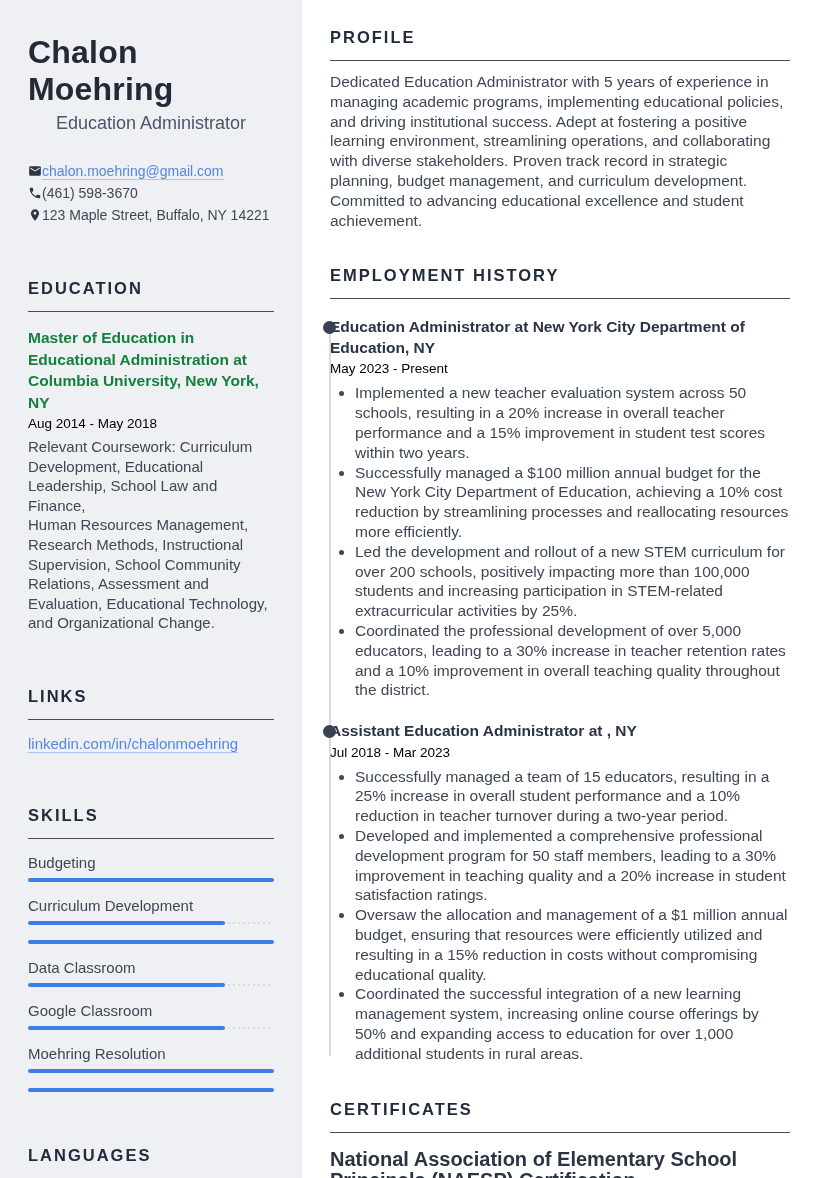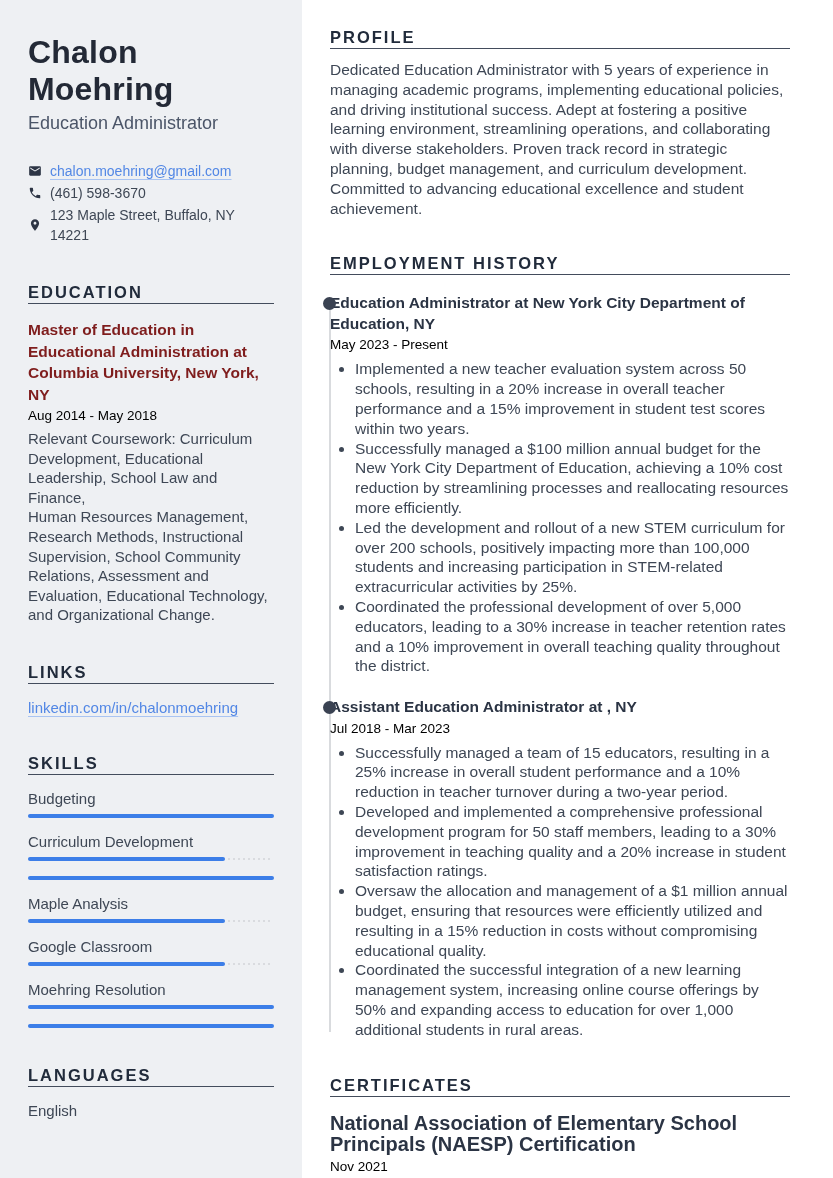--- a/index.html
+++ b/index.html
@@ -29,55 +29,56 @@
     font-size: 32px;
     line-height: 37px;
     font-weight: 700;
     color: #232936;
     letter-spacing: 0.2px;
   }
   .role {
     margin-top: 5px;
     font-size: 18px;
     color: #4b5568;
+    text-align: center;
   }
   .contact { margin-top: 27px; }
   .contact-row {
     display: flex;
     align-items: center;
-    gap: 8px;
+    gap: 0;
     font-size: 14px;
     line-height: 20px;
     color: #3e4755;
     margin-top: 2px;
   }
   .contact-row svg { width: 14px; height: 14px; fill: #2d3545; flex-shrink: 0; }
   .blue-link {
     color: #5287e5;
     text-decoration: underline;
     text-decoration-color: #a9c4f2;
     text-underline-offset: 3px;
     cursor: pointer;
   }
-  .side-section { margin-top: 38px; }
+  .side-section { margin-top: 54px; }
   .sec-heading {
     margin: 0;
     font-size: 16.5px;
     font-weight: 700;
     letter-spacing: 2px;
     color: #212b3b;
-    padding-bottom: 1px;
+    padding-bottom: 13px;
     border-bottom: 1.5px solid #434c5c;
   }
   .edu-degree {
     margin-top: 15px;
     font-weight: 700;
     font-size: 15.5px;
     line-height: 21.5px;
-    color: #7f1d1d;
+    color: #15803d;
   }
   .date-muted {
     margin-top: 3px;
     font-size: 13.5px;
     color: #000000;
   }
   .edu-desc {
     margin-top: 6px;
     font-size: 15px;
     line-height: 19.6px;
@@ -212,21 +213,21 @@
         <div class="skill-track">
             <div class="skill-fill" style="width: 80%;"></div>
           </div>
       </div>
       <div class="skill">
         <div class="skill-track">
             <div class="skill-fill" style="width: 100%;"></div>
           </div>
       </div>
       <div class="skill">
-        <div class="skill-name">Maple Analysis</div>
+        <div class="skill-name">Data Classroom</div>
         <div class="skill-track">
             <div class="skill-fill" style="width: 80%;"></div>
           </div>
       </div>
       <div class="skill">
         <div class="skill-name">Google Classroom</div>
         <div class="skill-track">
             <div class="skill-fill" style="width: 80%;"></div>
           </div>
       </div>

